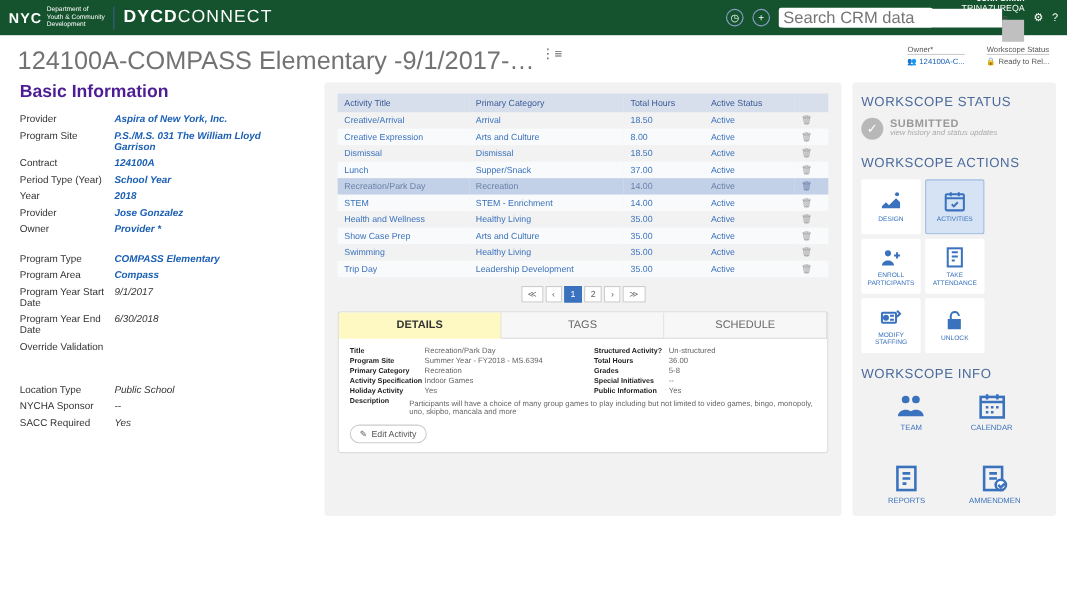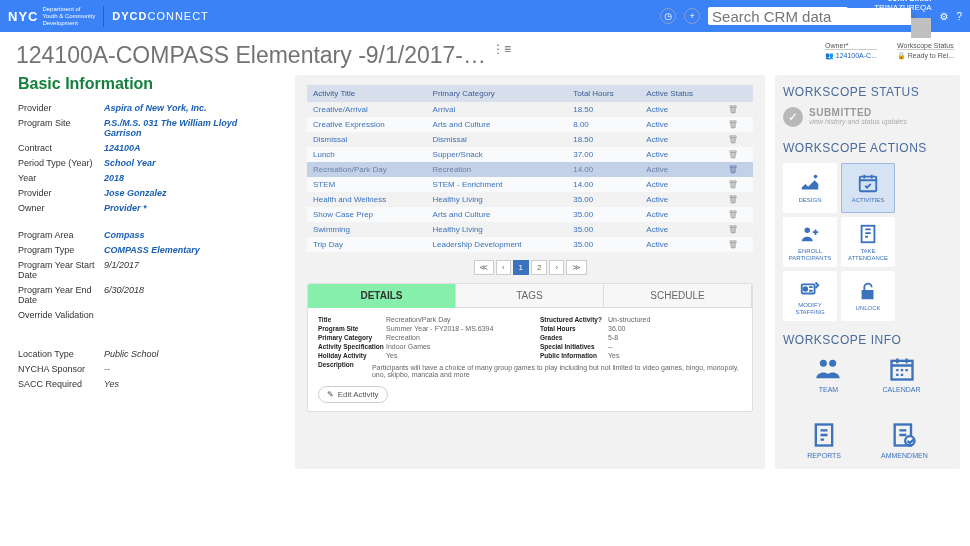--- a/index.html
+++ b/index.html
@@ -1,34 +1,34 @@
 <!DOCTYPE html>
 <html><head>
 <meta charset="utf-8">
 <style>
 * { margin:0; padding:0; box-sizing:border-box; font-family:Arial,sans-serif; }
 body { background:#fff; font-size:10px; color:#333; width:970px; height:546px; overflow:hidden; }
-.hdr { background:#3b82f6; height:32px; display:flex; align-items:center; color:#fff; padding:0 8px; }
+.hdr { background:#14532d; height:32px; display:flex; align-items:center; color:#fff; padding:0 8px; }
 .logo { font-weight:bold; font-size:13px; letter-spacing:1px; }
 .sublogo { font-size:6px; line-height:7px; margin-left:4px; border-right:1px solid #445a8c; padding-right:8px; }
-.brand { font-size:11px; font-weight:bold; margin-left:8px; letter-spacing:1px; }
+.brand { font-size:16px; font-weight:bold; margin-left:8px; letter-spacing:1px; }
 .hdr-right { margin-left:auto; display:flex; align-items:center; gap:8px; }
 .hdr-ico { width:16px; height:16px; border:1px solid #8aa0cc; border-radius:50%; display:flex; align-items:center; justify-content:center; font-size:9px; cursor:pointer; }
 .search { background:#fff; border-radius:2px; height:18px; width:140px; display:flex; align-items:center; padding:0 4px; }
 .search input { border:none; flex:1; font-size:15px; outline:none; color:#555; }
 .user { display:flex; align-items:flex-end; gap:6px;flex-direction:column; }
 .user-txt { font-size:8px; line-height:9px; text-align:right; }
 .avatar { width:20px; height:20px; background:#c0c0c0; }
 .title-bar { display:flex; align-items:flex-start; padding:10px 16px 6px; }
 h1 { font-size:23px; font-weight:normal; color:#737373; }
 .title-meta { margin-left:auto; display:flex; gap:20px; font-size:7px; color:#555; }
 .title-meta .k { border-bottom:1px solid #ccc; margin-bottom:2px; }
 .main { display:flex; padding:0 10px 10px; gap:10px; }
 .col-left { width:275px; padding:0 8px; }
-.col-left h2 { font-size:16px; font-weight:bold; color:#15803d; margin-bottom:10px; }
+.col-left h2 { font-size:16px; font-weight:bold; color:#4c1d95; margin-bottom:10px; }
 .info-row { display:flex; font-size:9px; margin-bottom:5px; }
 .info-row .k { width:86px; color:#333; }
 .info-row .v { color:#1a5fb4; font-weight:bold; cursor:pointer;font-style:italic; }
 .info-row .v.plain { color:#333; font-weight:normal; cursor:default; }
 .info-gap { height:12px; }
 .col-mid { flex:1; background:#f2f2f2; border-radius:3px; padding:10px 12px; }
 .al-head { display:flex; align-items:center; margin-bottom:8px; }
 .al-head h3 { font-size:14px; color:#4a6a9c; font-weight:normal; letter-spacing:0.5px; }
 .al-head .add-btn { margin-left:auto; background:#e3eaf5; border-radius:10px; padding:3px 8px; font-size:8px; color:#3a5a95; cursor:pointer; display:flex; align-items:center; gap:4px; }
 table { width:100%; border-collapse:collapse; font-size:8px; }
@@ -37,21 +37,21 @@
 tbody tr:nth-child(even) { background:#f9fafb; }
 tbody tr.sel { background:#c3d1e8; }
 tbody tr.sel td { color:#6a80a8; }
 tbody td.del { color:#999; cursor:pointer; }
 .pager { display:flex; justify-content:center; gap:2px; margin:8px 0; }
 .pager span { border:1px solid #ccc; padding:2px 5px; font-size:8px; cursor:pointer; color:#666; background:#fff; }
 .pager span.cur { background:#3a72bd; color:#fff; border-color:#3a72bd; }
 .detail-card { background:#fff; border:1px solid #ddd; border-radius:3px; overflow:hidden; }
 .tabs { display:flex; }
 .tabs .tab { flex:1; padding:6px; text-align:center; font-size:10px; color:#666; background:#f7f7f7; border-bottom:1px solid #ddd; border-right:1px solid #ddd; cursor:pointer; }
-.tabs .tab.active { background:#86efac; border-bottom:none; color:#333; font-weight:bold; }
+.tabs .tab.active { background:#fef9c3; border-bottom:none; color:#333; font-weight:bold; }
 .detail-body { padding:8px 10px; }
 .detail-grid { display:flex; gap:20px; font-size:7px; }
 .detail-grid .dcol { flex:1; }
 .drow { display:flex; margin-bottom:2px; }
 .drow .dk { width:68px; color:#222; font-weight:bold; font-size:6.5px; }
 .drow .dv { color:#666; flex:1; }
 .desc { font-size:7px; color:#666; margin-top:3px; }
 .edit-btn { margin-top:6px; border:1px solid #ccc; border-radius:10px; padding:3px 8px; font-size:8px; color:#555; cursor:pointer; display:inline-flex; align-items:center; gap:4px; background:#fff; }
 .col-right { width:185px; background:#f2f2f2; border-radius:3px; padding:10px 8px; }
 .col-right h3 { font-size:12px; color:#4a6a9c; font-weight:normal; margin-bottom:8px; letter-spacing:0.5px; }
@@ -144,26 +144,26 @@
           <div class="v">Jose Gonzalez</div>
         </div>
         <div class="info-row">
           <div class="k">Owner</div>
           <div class="v">Provider *</div>
         </div>
       </div>
       <div class="info-gap"></div>
     <div id="rows2">
         <div class="info-row">
+          <div class="k">Program Type</div>
+          <div class="v">COMPASS Elementary</div>
+        </div>
+        <div class="info-row">
           <div class="k">Program Area</div>
           <div class="v">Compass</div>
-        </div>
-        <div class="info-row">
-          <div class="k">Program Type</div>
-          <div class="v">COMPASS Elementary</div>
         </div>
         <div class="info-row">
           <div class="k">Program Year Start Date</div>
           <div class="v plain">9/1/2017</div>
         </div>
         <div class="info-row">
           <div class="k">Program Year End Date</div>
           <div class="v plain">6/30/2018</div>
         </div>
         <div class="info-row">

